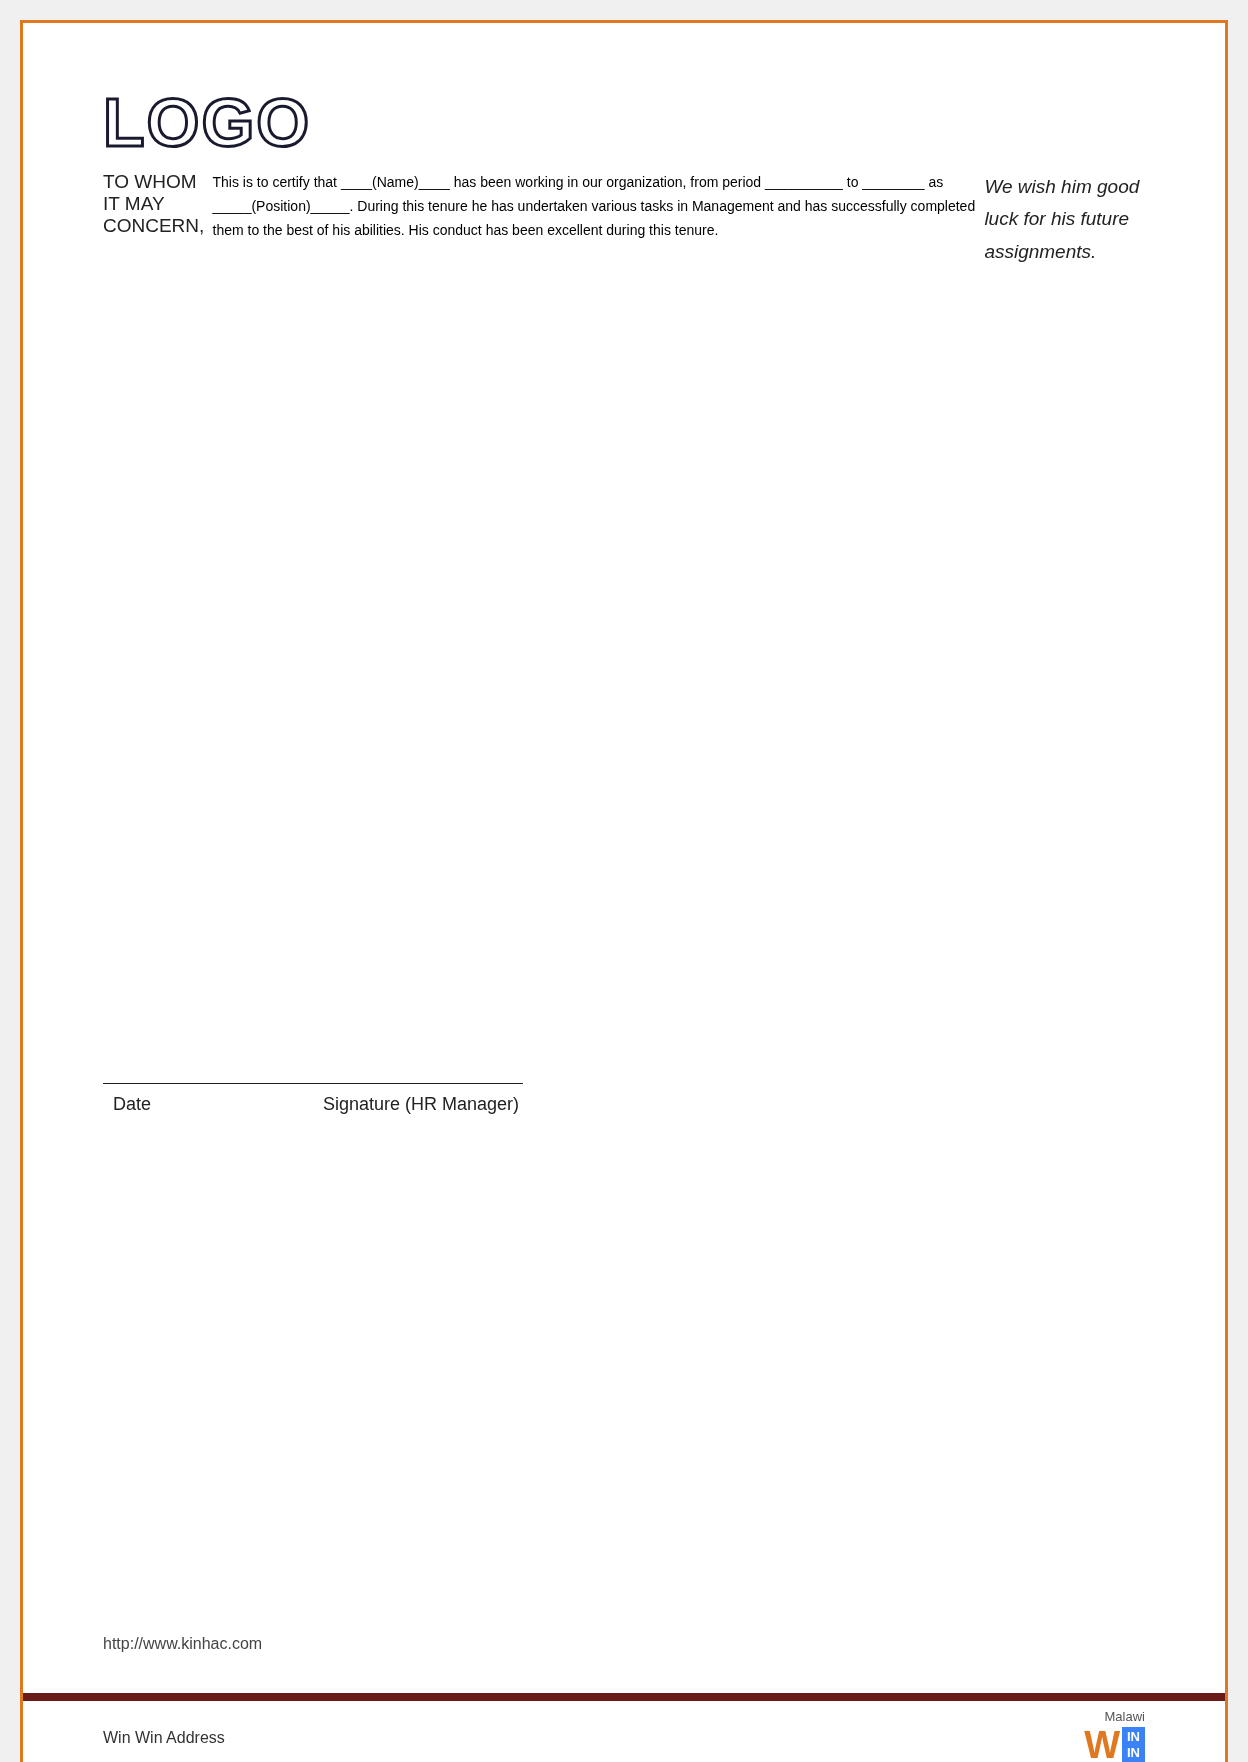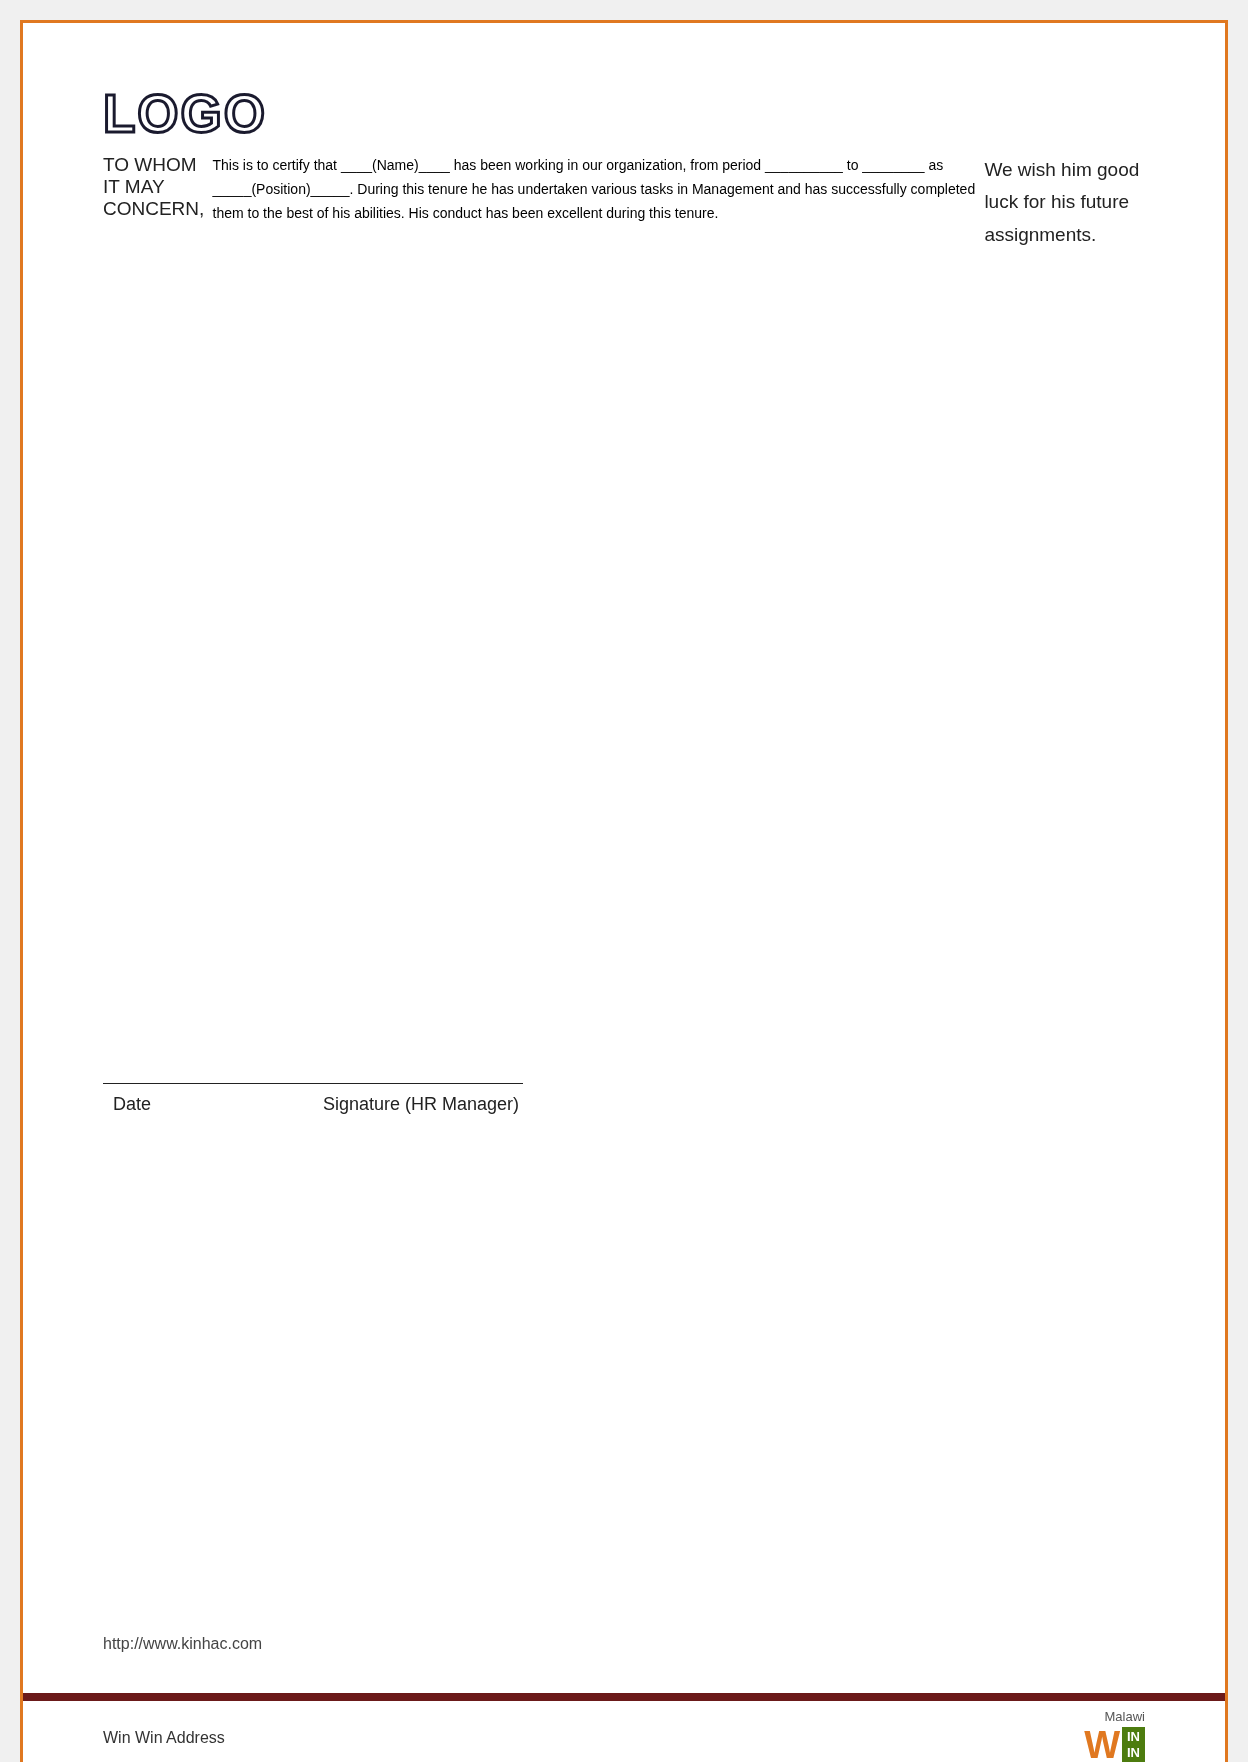--- a/index.html
+++ b/index.html
@@ -36,21 +36,21 @@
     }
 
     
     .header-area {
       display: flex;
       align-items: center;
       margin-bottom: 10px;
     }
 
     .logo-text {
-      font-size: 53px;
+      font-size: 68px;
       font-weight: 900;
       color: #ffffff;
       -webkit-text-stroke: 3px #1a1a2e;
       letter-spacing: 2px;
       font-family: Arial Black, sans-serif;
       margin-right: 18px;
     }
 
     .company-name-text {
       font-size: 68px;
@@ -91,20 +91,21 @@
       color: #000000;
       line-height: 1.7;
       margin-bottom: 25px;
     }
 
     .wish-paragraph {
       font-size: 19px;
       color: #222;
       line-height: 1.7;
       margin-bottom: 40px;
+      font-style: italic;
     }
 
     
     .signature-area {
       display: flex;
       justify-content: flex-start;
       margin-top: 160px;
       margin-bottom: 20px;
     }
 
@@ -198,21 +199,21 @@
       line-height: 1;
     }
 
     .win-w span {
       color: #e07820;
     }
 
     .win-in-box {
       display: flex;
       flex-direction: column;
-      background: #4d7c0f;
+      background: #3b82f6;
       color: #fff;
       padding: 2px 5px;
       font-size: 13px;
       font-weight: bold;
       line-height: 1.2;
       margin-left: 2px;
     }
   </style>
 </head>
 <body>

